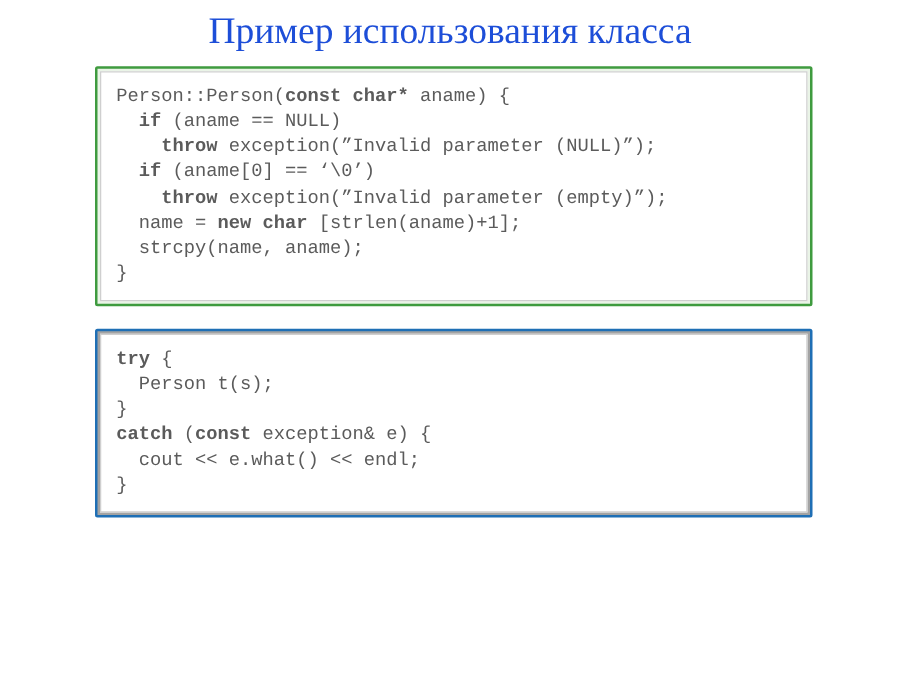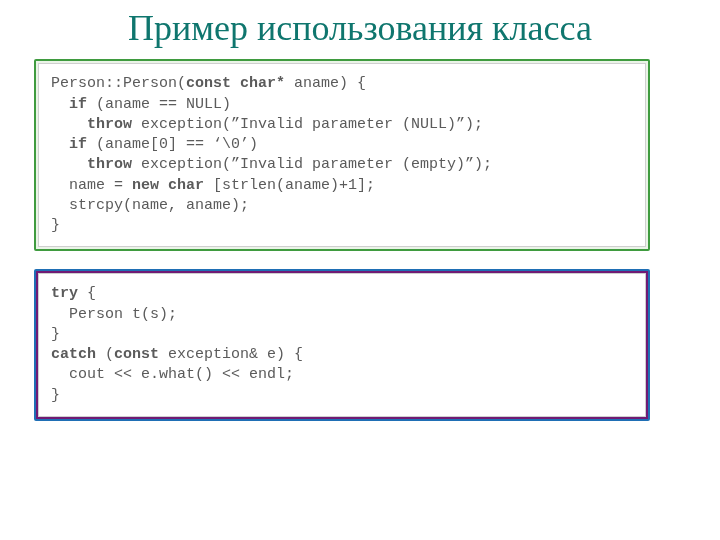--- a/index.html
+++ b/index.html
@@ -12,38 +12,38 @@
     color: #9c7a5a;
   }
   .slide {
     position: relative;
     width: 720px;
     height: 540px;
     box-sizing: border-box;
   }
   .title {
     text-align: center;
-    font-size: 36px;
+    font-size: 30px;
     line-height: 1.15;
     padding: 8px 40px 6px 40px;
-    color: #0f766e;
+    color: #1d4ed8;
     font-weight: 400;
   }
   .code-outer {
-    margin: 4px 70px 0 34px;
+    margin: 4px 70px 0 76px;
     padding: 2px;
     border-radius: 2px;
   }
   .code-outer.green {
     border: 2px solid #3f9b3f;
     background: #eaf4e7;
   }
   .code-outer.blue {
     border: 2px solid #1f6fb5;
-    background: #701a75;
+    background: #a3a3a3;
     margin-top: 18px;
   }
   .code-inner {
     background: #ffffff;
     border: 1px solid #cfcfcf;
     padding: 10px 12px 10px 12px;
     font-family: "Courier New", Courier, monospace;
     font-size: 15px;
     line-height: 1.35;
     color: #5b5b5b;

